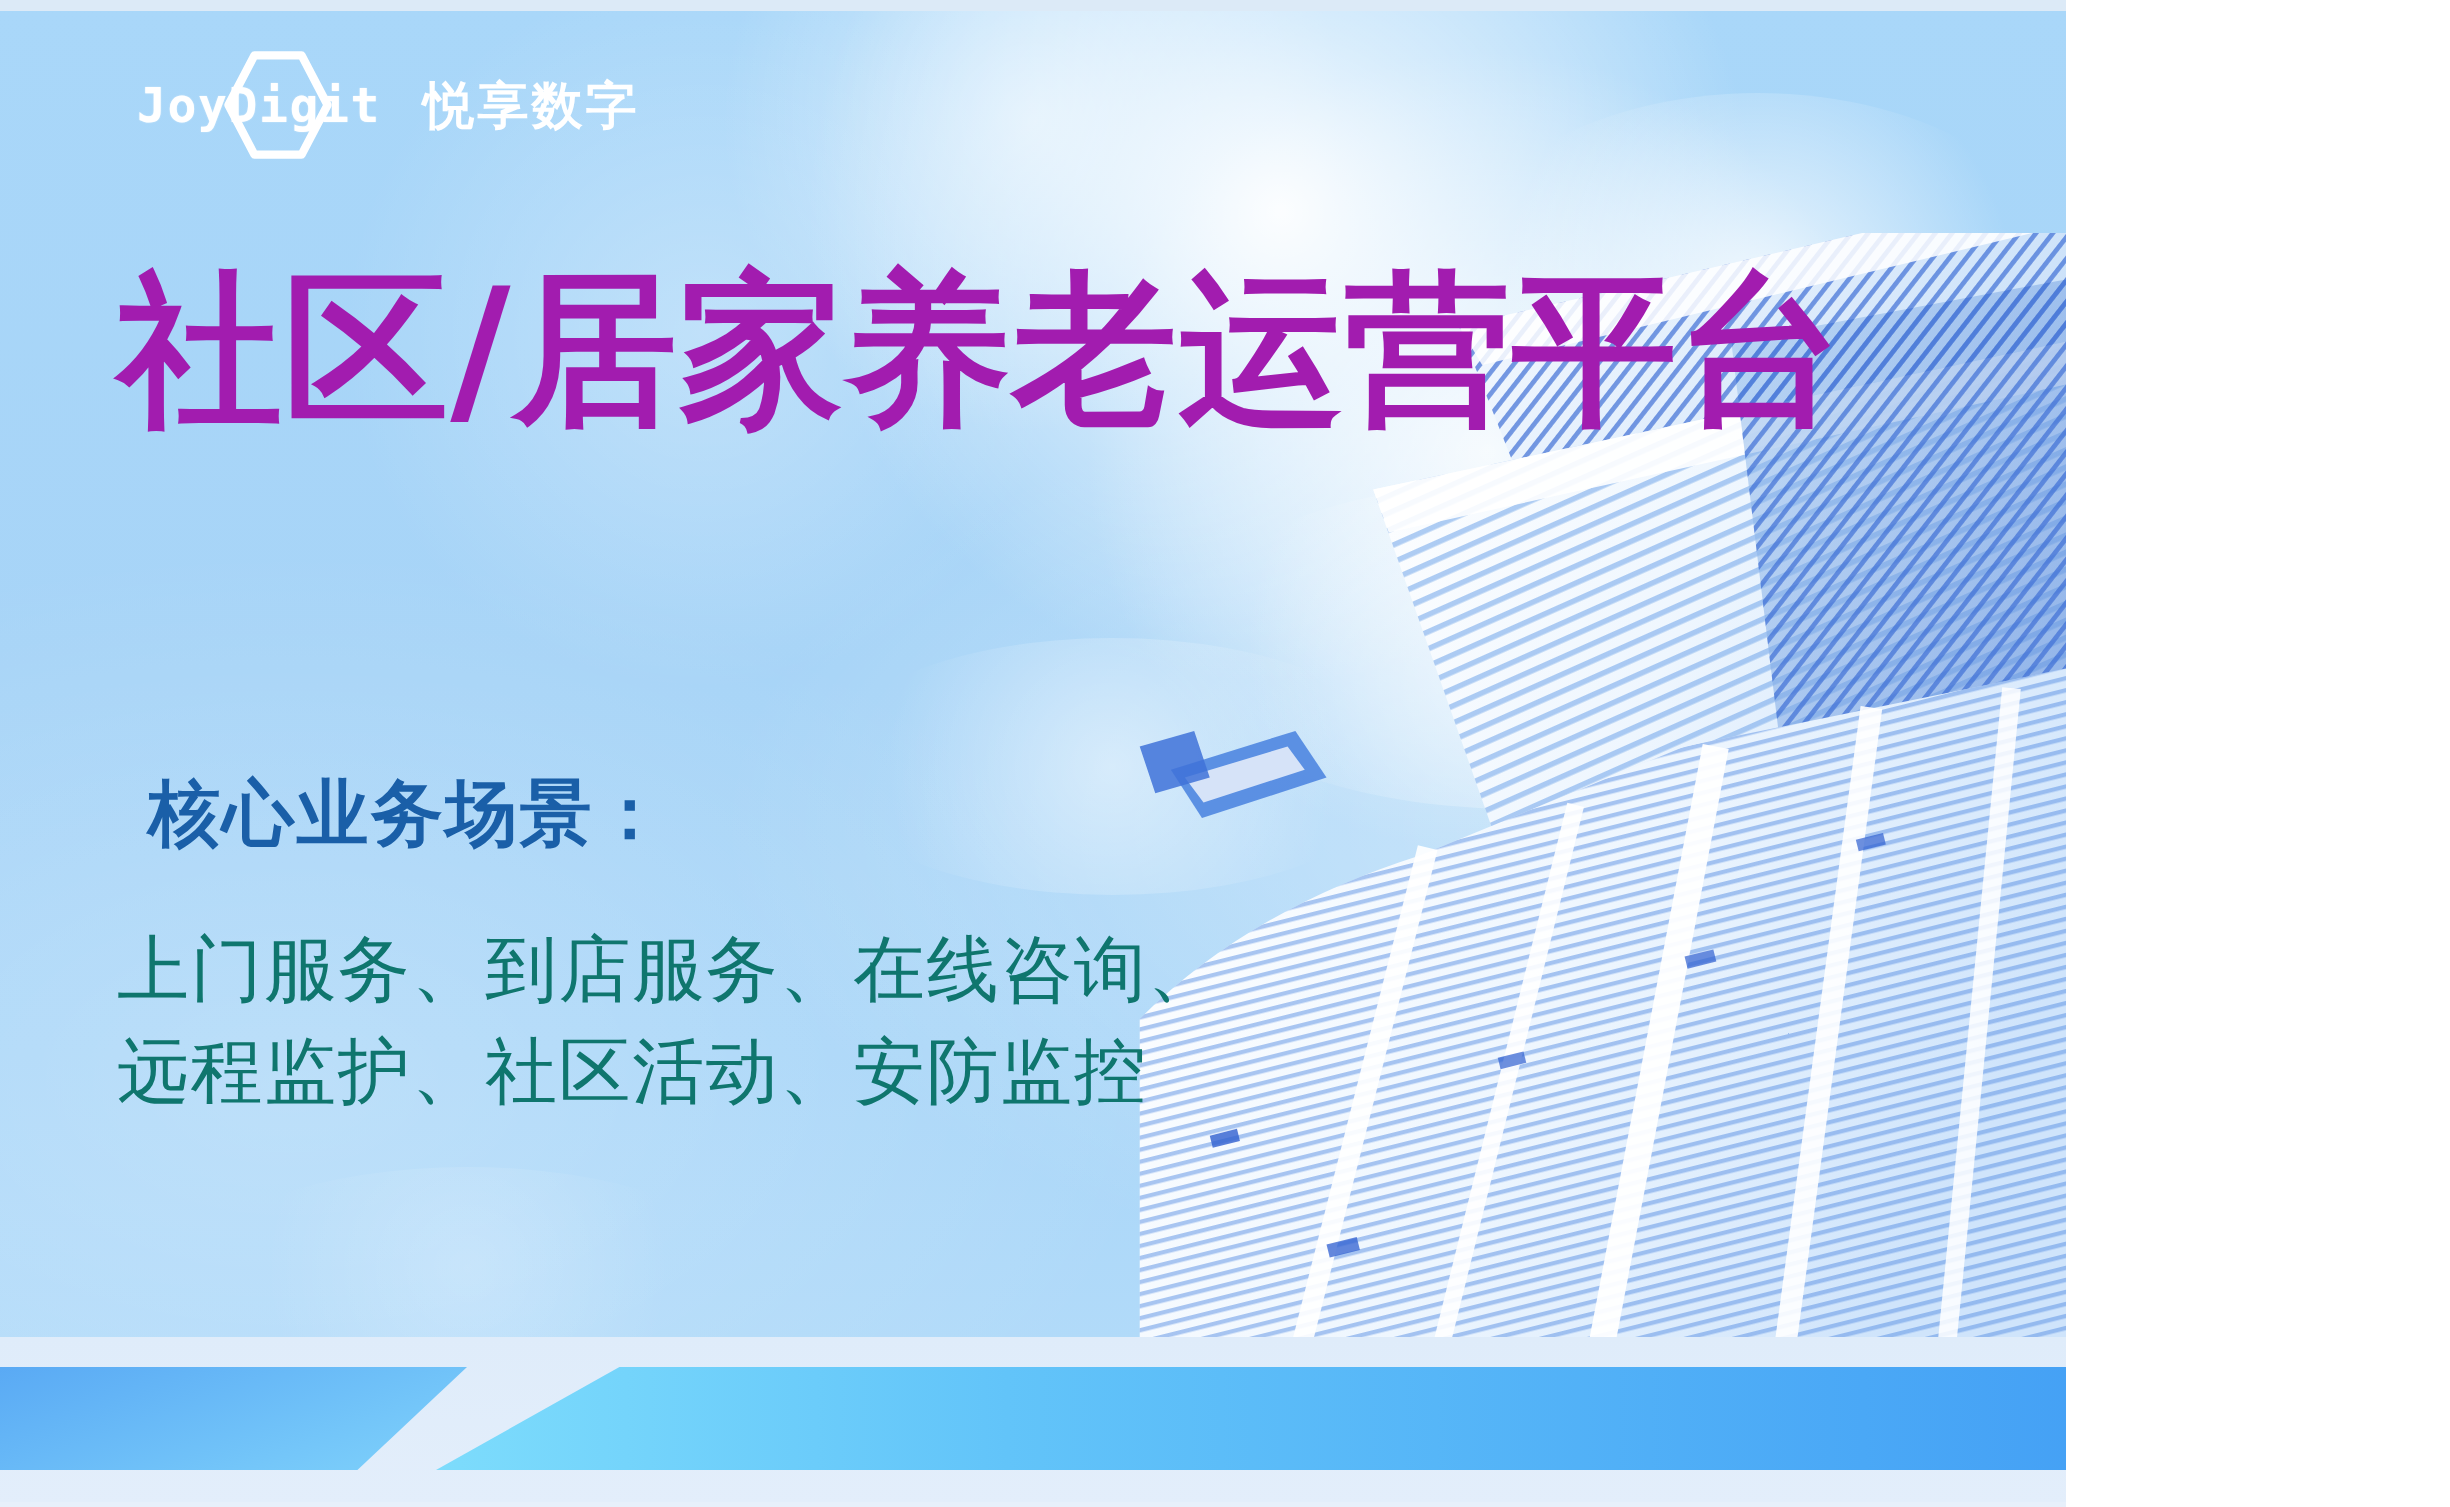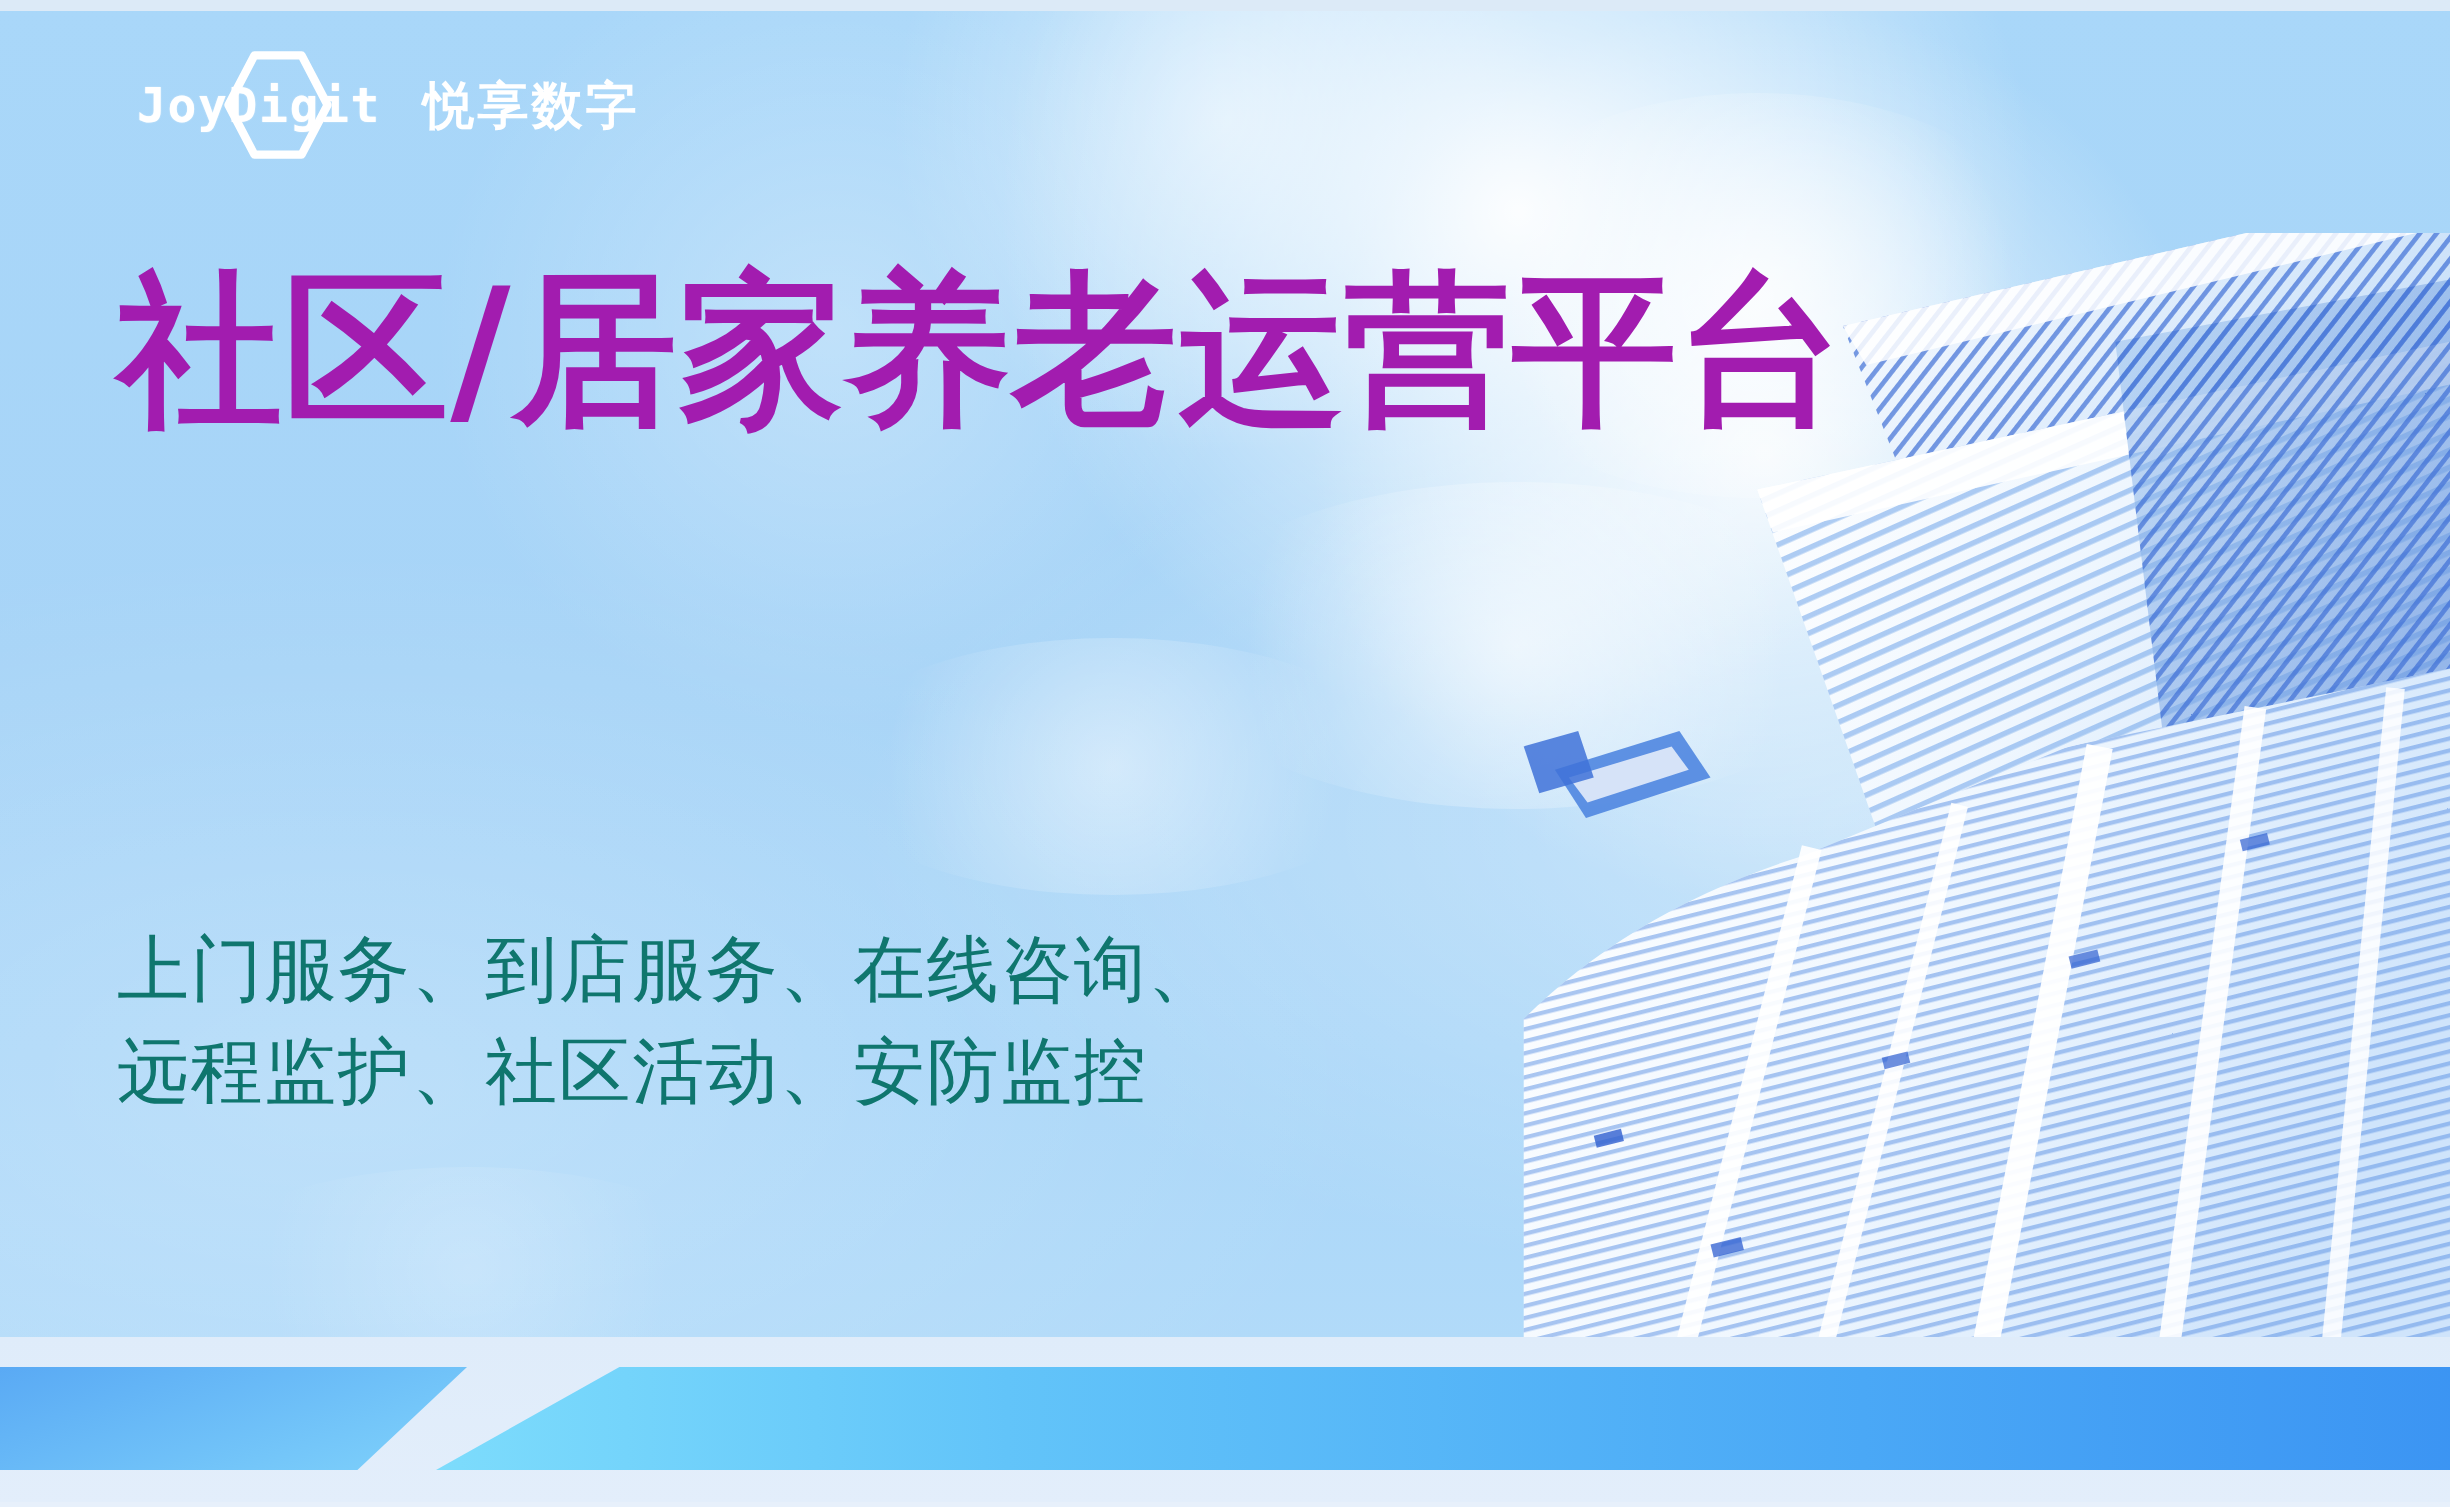--- a/index.html
+++ b/index.html
@@ -5,21 +5,21 @@
   * { margin:0; padding:0; box-sizing:border-box; }
   html,body { width:2450px; height:1508px; overflow:hidden; }
   body {
     font-family:"Liberation Sans","DejaVu Sans",sans-serif;
     background:#ffffff;
   }
 
   
   .slide{
     position:relative;
-    width:2450px; height:1508px;
+    width:2066px; height:1508px;
     overflow:hidden;
     background:#a8d6f8;
   }
 
   
   .top-strip{
     position:absolute; left:0; top:0; width:2450px; height:11px;
     background:#dceaf7;
     z-index:30;
   }
@@ -237,20 +237,21 @@
           <polygon points="30,8 70,8 92,50 70,92 30,92 8,50" fill="none" stroke="#ffffff" stroke-width="7" stroke-linejoin="round"></polygon>
         </svg>
       </span>
       <span class="logo-word">JoyDigit</span>
     </div>
     <span class="logo-cn">悦享数字</span>
   </div>
 
   <h1 class="headline">社区/居家养老运营平台</h1>
 
+  <div class="section-label">核心业务场景：</div>
 
   <div class="scenes">
     <div class="line">上门服务、到店服务、在线咨询、</div>
     <div class="line">远程监护、社区活动、安防监控</div>
   </div>
 
   <div class="band">
     <div class="band-base"></div>
     <div class="band-shape band-left"></div>
     <div class="band-shape band-right"></div>

